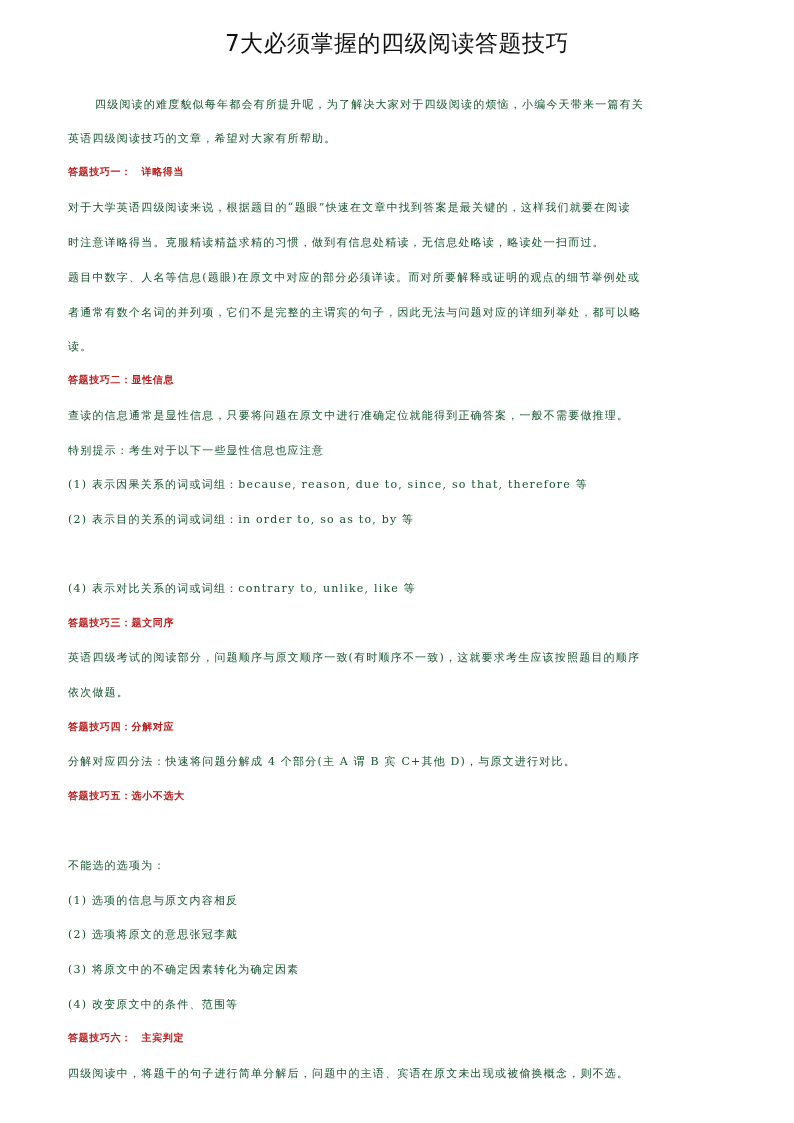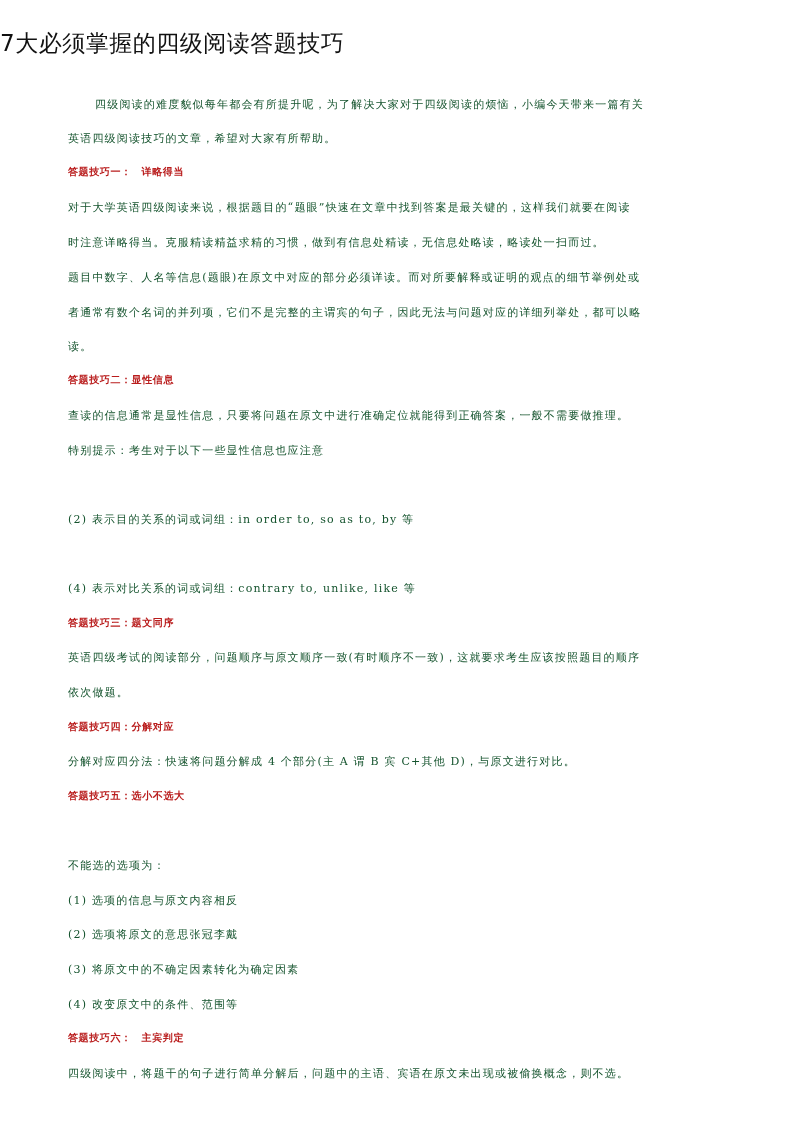--- a/index.html
+++ b/index.html
@@ -1,19 +1,19 @@
 <!DOCTYPE html>
 <html><head>
   <meta charset="utf-8">
   <style>
     html, body { margin: 0; padding: 0; background: #ffffff; }
     body { width: 794px; height: 1123px; position: relative; overflow: hidden;
            font-family: "DejaVu Serif", "Liberation Serif", serif; color: #333; }
     .page { position: absolute; left: 0; top: 0; width: 794px; height: 1123px; }
-    .title { position: absolute; left: 0; width: 794px; top: 28px; text-align: left;
+    .title { position: absolute; left: 0; width: 794px; top: 28px; text-align: center;
              font-family: "DejaVu Sans", "Liberation Sans", sans-serif;
              font-size: 23px; color: #111; letter-spacing: 0.5px; }
     .line { position: absolute; left: 68px; font-size: 11px; color: #14532d;
             white-space: nowrap; letter-spacing: 1.2px; }
     .indent { left: 95px; }
     .heading { font-weight: bold; color: #b91c1c; letter-spacing: 0.6px; font-size: 10px; font-family: Liberation Mono, monospace; }
     .heading .spacer { display: inline-block; width: 10px; }
   </style>
 </head>
 <body>
@@ -32,20 +32,21 @@
   <div class="line" style="top:235px">时注意详略得当。克服精读精益求精的习惯，做到有信息处精读，无信息处略读，略读处一扫而过。</div>
   <div class="line" style="top:270px">题目中数字、人名等信息(题眼)在原文中对应的部分必须详读。而对所要解释或证明的观点的细节举例处或</div>
   <div class="line" style="top:305px">者通常有数个名词的并列项，它们不是完整的主谓宾的句子，因此无法与问题对应的详细列举处，都可以略</div>
   <div class="line" style="top:339px">读。</div>
 
   <div class="line heading" style="top:373px">
     <span>答题技巧二：</span><span>显性信息</span>
   </div>
   <div class="line" style="top:408px">查读的信息通常是显性信息，只要将问题在原文中进行准确定位就能得到正确答案，一般不需要做推理。</div>
   <div class="line" style="top:443px">特别提示：考生对于以下一些显性信息也应注意</div>
+  <div class="line" style="top:477px">(1) 表示因果关系的词或词组：because, reason, due to, since, so that, therefore 等</div>
   <div class="line" style="top:512px">(2) 表示目的关系的词或词组：in order to, so as to, by 等</div>
   <div class="line" style="top:581px">(4) 表示对比关系的词或词组：contrary to, unlike, like 等</div>
 
   <div class="line heading" style="top:616px">
     <span>答题技巧三：</span><span>题文同序</span>
   </div>
   <div class="line" style="top:650px">英语四级考试的阅读部分，问题顺序与原文顺序一致(有时顺序不一致)，这就要求考生应该按照题目的顺序</div>
   <div class="line" style="top:685px">依次做题。</div>
 
   <div class="line heading" style="top:720px">

